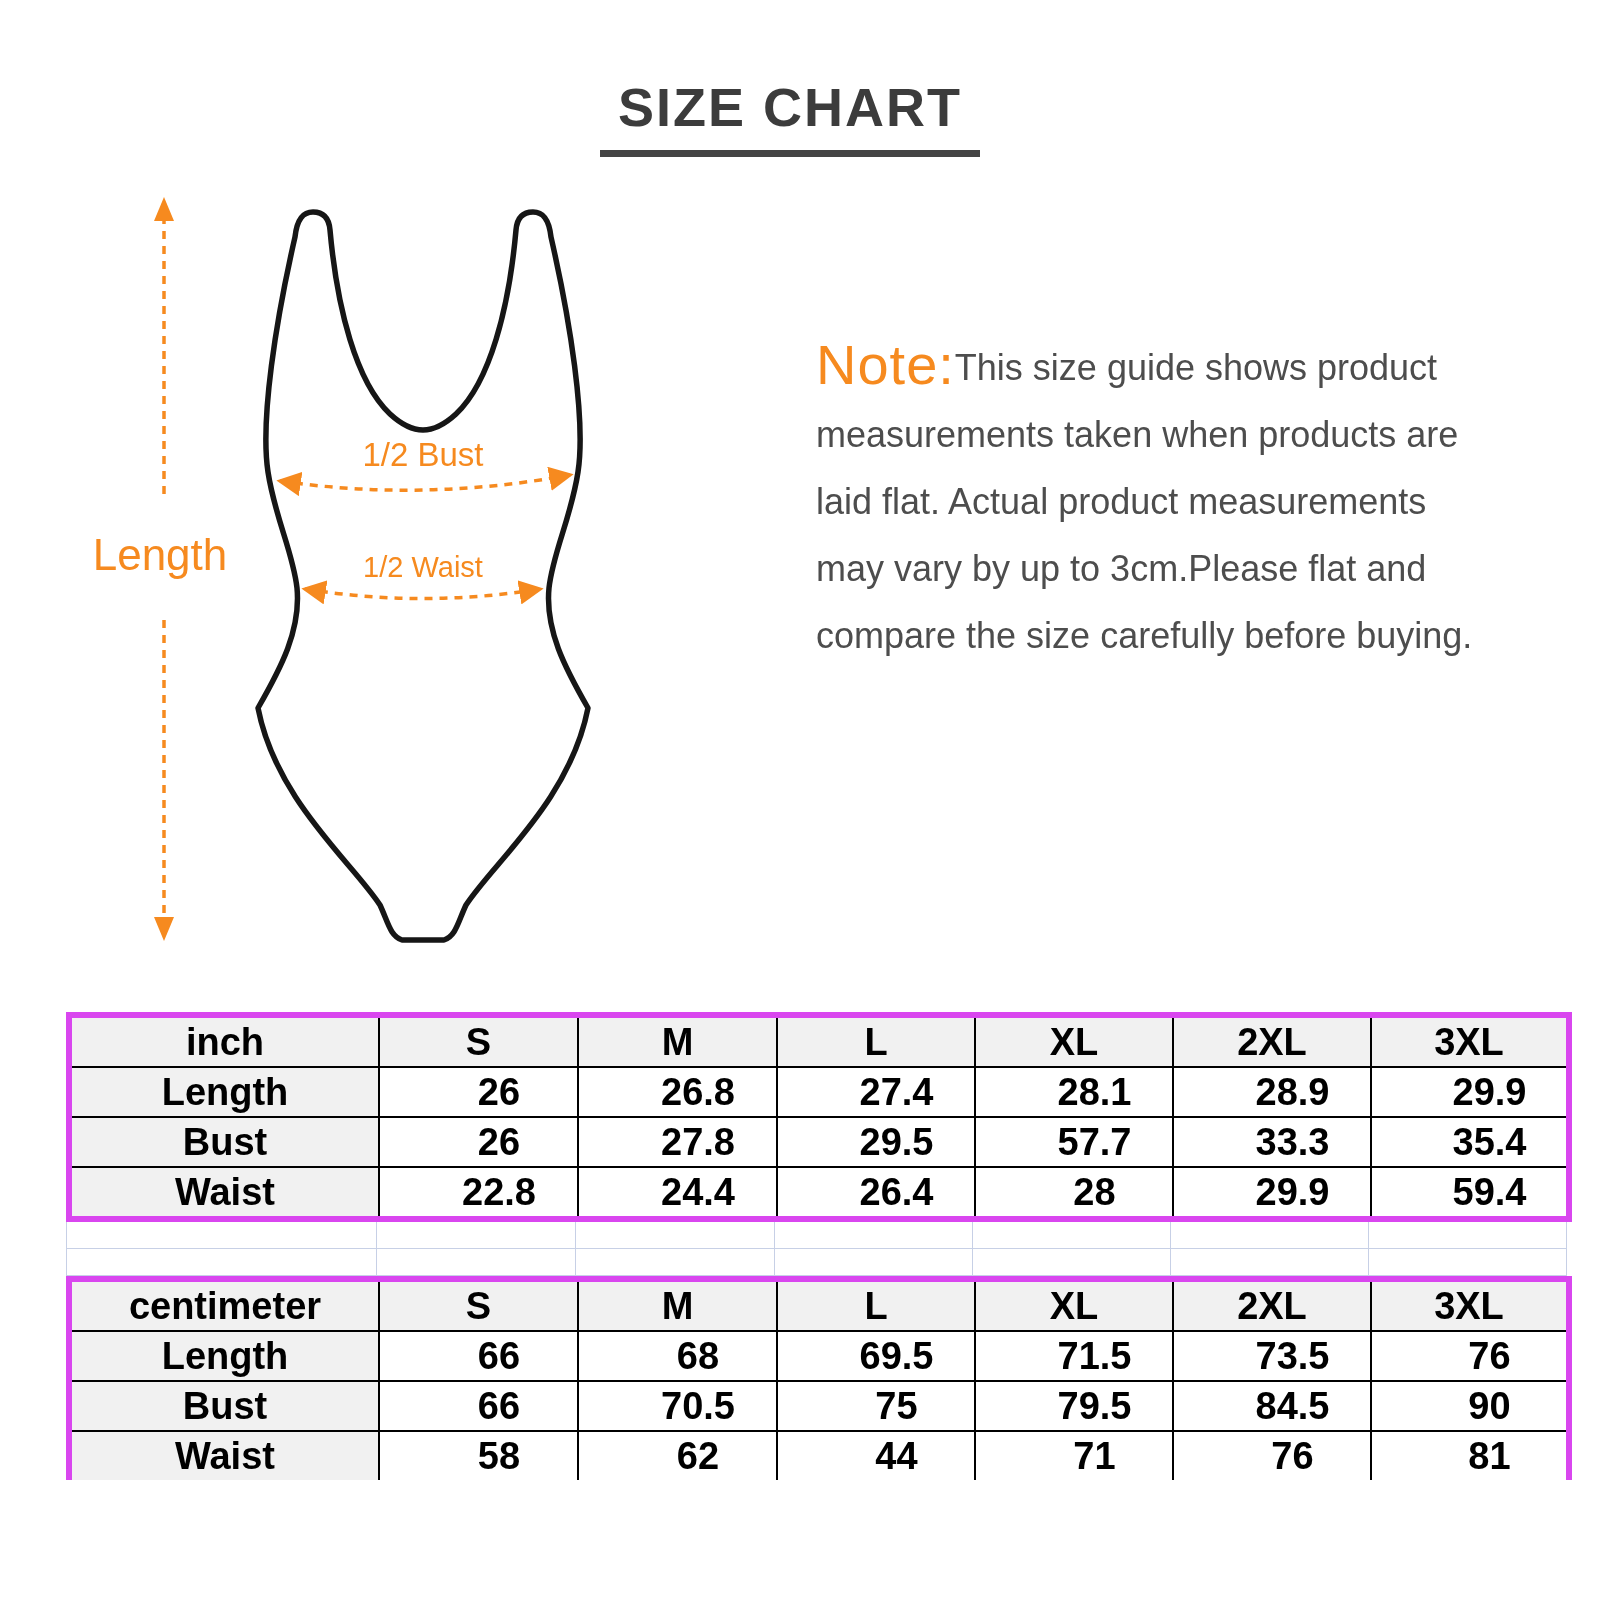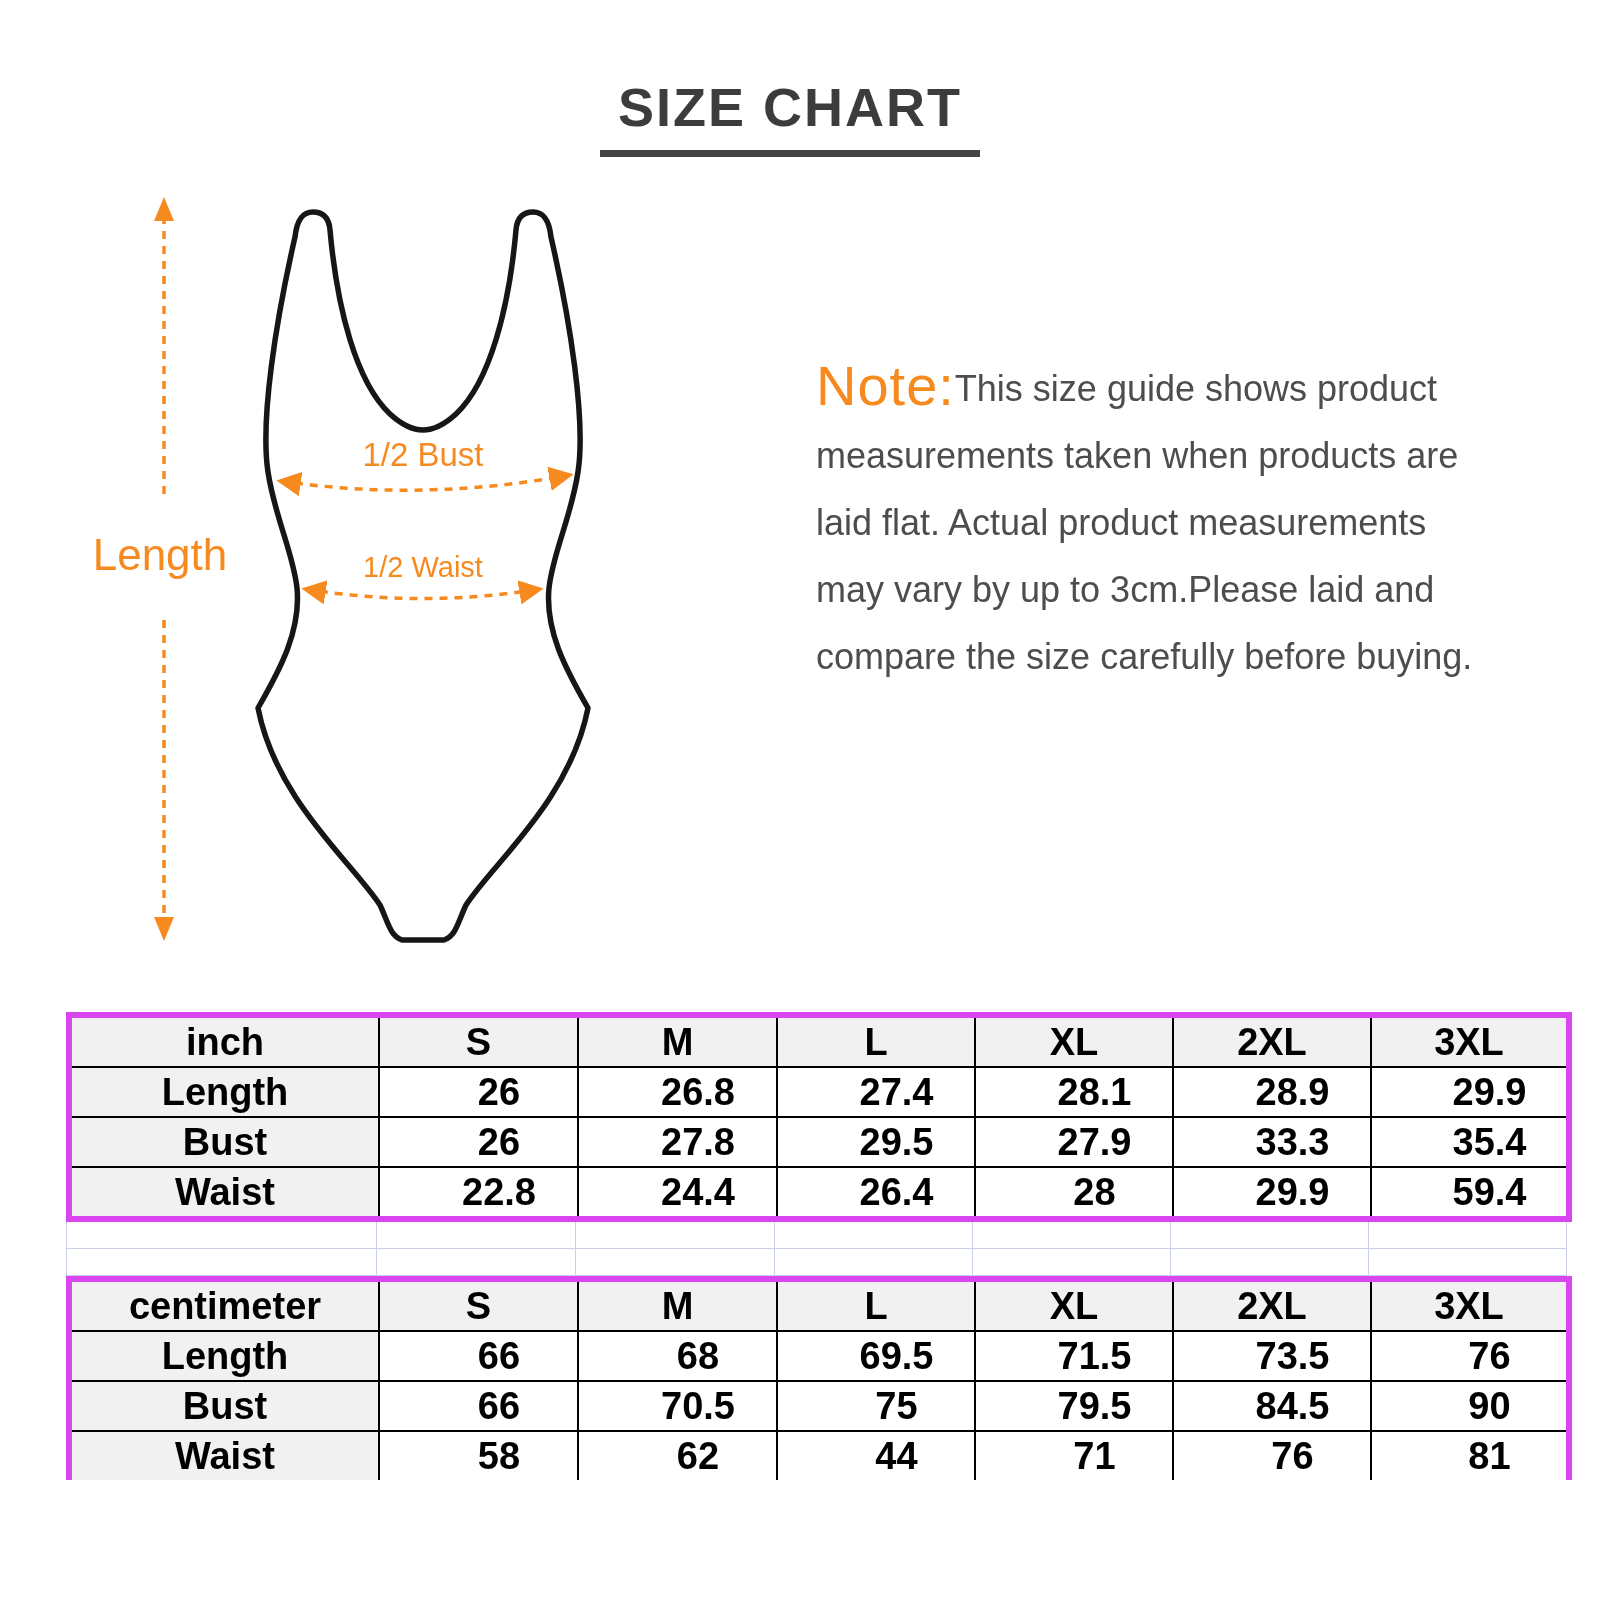--- a/index.html
+++ b/index.html
@@ -17,21 +17,21 @@
 
   
   .diagram { position:absolute; left:80px; top:190px; width:560px; height:790px; }
   .dash { stroke:#F68A1F; stroke-width:3.5; stroke-dasharray:8 7; fill:none; }
   .suit { fill:#ffffff; stroke:#161616; stroke-width:5.5; stroke-linejoin:round; stroke-linecap:round; }
   .orange-label { fill:#F68A1F; }
 
   
   .note {
     position:absolute; left:816px; top:334px; width:710px;
-    color:#4d4d4d; font-size:36px; font-weight:400;margin-top:21px;
+    color:#4d4d4d; font-size:36px; font-weight:400;
   }
   .note-line { height:67px; line-height:67px; white-space:nowrap; }
   .note-label {
     color:#F68A1F; font-size:56px; line-height:1; vertical-align:-4px; letter-spacing:1px;
   }
 
   
   .tables { position:absolute; left:66px; top:1012px; width:1500px; }
   table { border-collapse:collapse; table-layout:fixed; width:1500px; }
   .size-table { border:6px solid #d946ef; }
@@ -98,21 +98,21 @@
 
     <text class="orange-label" x="160" y="570" text-anchor="middle" font-size="44">Length</text>
     <text class="orange-label" x="423" y="466" text-anchor="middle" font-size="33">1/2 Bust</text>
     <text class="orange-label" x="423" y="577" text-anchor="middle" font-size="29">1/2 Waist</text>
   </svg>
 
   <div class="note">
     <div class="note-line"><span class="note-label">Note:</span><span>This size guide shows product</span></div>
     <div class="note-line">measurements taken when products are</div>
     <div class="note-line">laid flat. Actual product measurements</div>
-    <div class="note-line">may vary by up to 3cm.Please laid and</div>
+    <div class="note-line">may vary by up to 3cm.Please flat and</div>
     <div class="note-line">compare the size carefully before buying.</div>
   </div>
 
   <div class="tables">
 
     <table class="size-table">
       <colgroup>
           <col style="width:310px">
           <col style="width:199px">
           <col style="width:199px">
@@ -138,21 +138,21 @@
         <td class="val">27.4</td>
         <td class="val">28.1</td>
         <td class="val">28.9</td>
         <td class="val">29.9</td>
       </tr>
       <tr>
         <td class="hd">Bust</td>
         <td class="val">26</td>
         <td class="val">27.8</td>
         <td class="val">29.5</td>
-        <td class="val">27.9</td>
+        <td class="val">57.7</td>
         <td class="val">33.3</td>
         <td class="val">35.4</td>
       </tr>
       <tr>
         <td class="hd">Waist</td>
         <td class="val">22.8</td>
         <td class="val">24.4</td>
         <td class="val">26.4</td>
         <td class="val">28</td>
         <td class="val">29.9</td>

